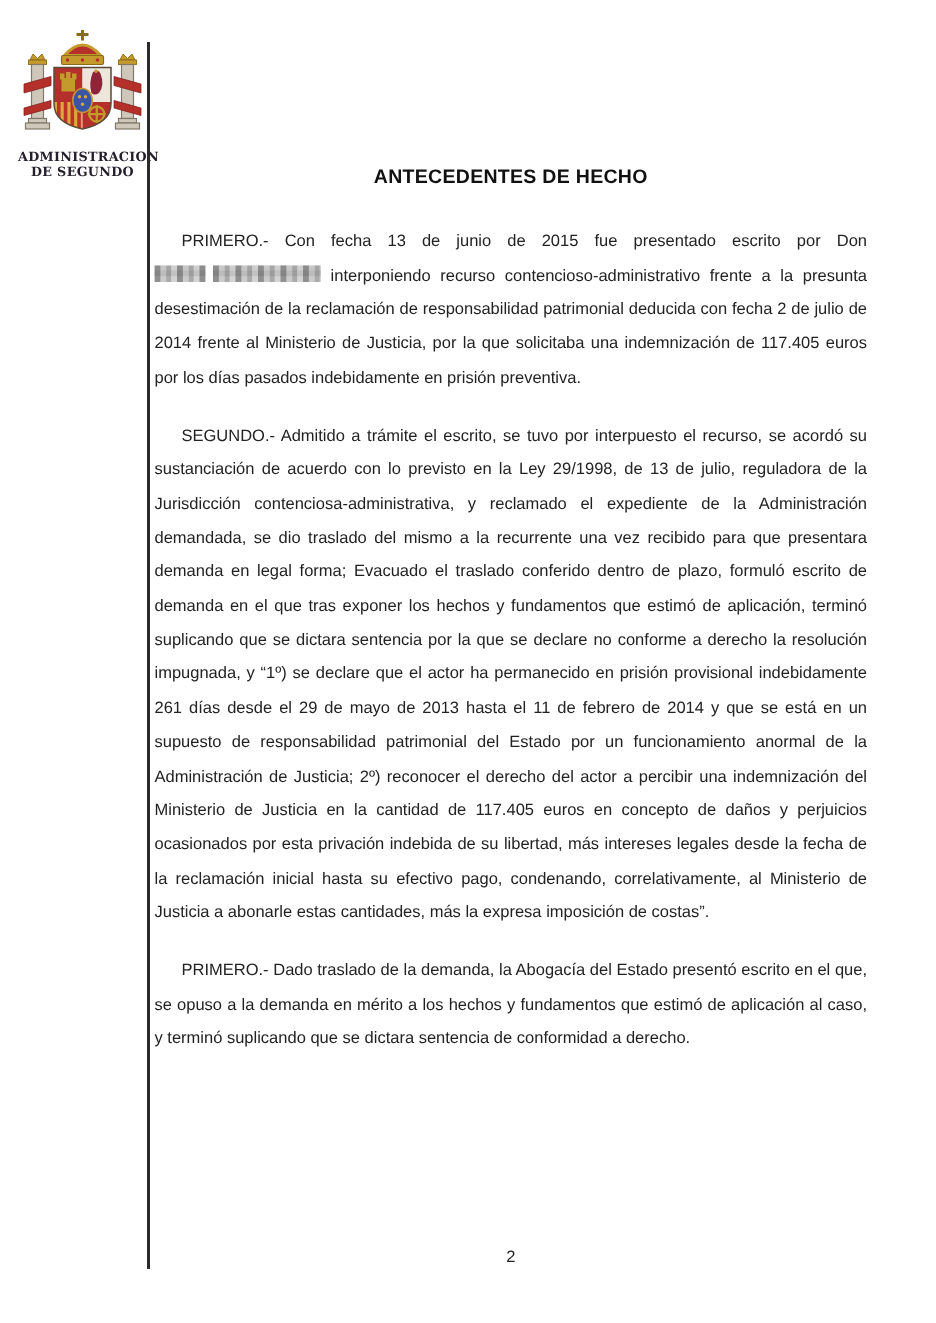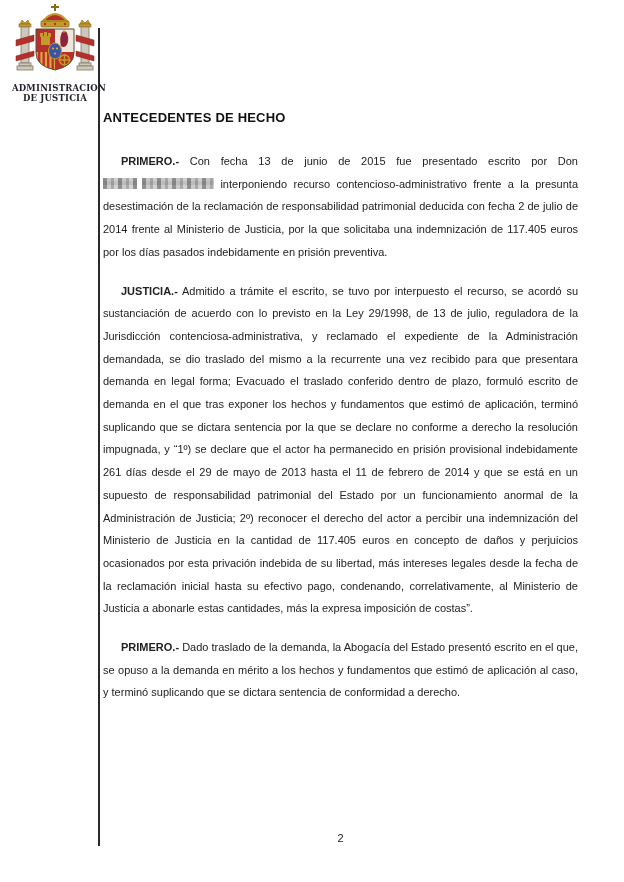--- a/index.html
+++ b/index.html
@@ -6,21 +6,21 @@
   html,body { width:624px; height:882px; }
   body {
     position:relative;
     width:624px; height:882px;
     background:#ffffff;
     font-family:"Liberation Sans", sans-serif;
     color:#1d1d1d;
     overflow:hidden;
   }
   .emblem {
-    position:absolute; left:12px; top:4px; width:86px;
+    position:absolute; left:12px; top:20px; width:86px;
     text-align:center;
   }
   .emblem-caption {
     margin-top:2px;
     font-family:"DejaVu Serif", serif;
     font-weight:bold;
     font-size:8.5px;
     line-height:9.5px;
     letter-spacing:.2px;
     color:#241f2b;
@@ -28,36 +28,36 @@
   .vline {
     position:absolute; left:98px; top:28px;
     width:2px; height:818px;
     background:#2a2a2a;
   }
   .content {
     position:absolute; left:103px; top:0; width:475px;
   }
   .doc-title {
     margin:110px 0 0 0;
-    text-align:left;
+    text-align:center;
     font-weight:bold;
     font-size:13px;
     letter-spacing:.2px;
     color:#111;
   }
   .para {
     margin:16px 0 0 0;
     text-align:justify;
     text-indent:18px;
     font-size:11px;
     line-height:22.7px;
     color:#222;
   }
   .para.first { margin-top:25px; }
-  .para .lead { font-weight:bold; }
+  .para .lead { font-weight:normal; }
   .redacted { white-space:nowrap; }
   .redact-block {
     display:inline-block;
     height:11px;
     vertical-align:-1px;
     background-image:
       linear-gradient(90deg, rgba(110,110,110,.65) 0 4px, rgba(200,200,200,.55) 4px 8px, rgba(145,145,145,.6) 8px 11px, rgba(215,215,215,.5) 11px 15px),
       linear-gradient(0deg, #cfcfcf 0 4px, #adadad 4px 8px, #c6c6c6 8px 11px);
     background-size:15px 11px, 11px 11px;
   }
@@ -135,38 +135,38 @@
       <path d="M24,25 h38 v24 q0,13 -19,17 q-19,-4 -19,-17 z" fill="none" stroke="#5a4a3a" stroke-width="1"></path>
 
       <ellipse cx="43" cy="47" rx="6.5" ry="8" fill="#3b55a5" stroke="#c49a2c" stroke-width="1"></ellipse>
       <circle cx="41" cy="44.5" r="1.1" fill="#d9a93c"></circle>
       <circle cx="45" cy="44.5" r="1.1" fill="#d9a93c"></circle>
       <circle cx="43" cy="49.5" r="1.1" fill="#d9a93c"></circle>
     </g>
   </svg>
   <div class="emblem-caption">
     <div>ADMINISTRACION</div>
-    <div>DE JUSTICIA</div>
+    <div>DE SEGUNDO</div>
   </div>
 </div>
 
 <div class="vline"></div>
 
 <div class="content">
   <h1 class="doc-title">ANTECEDENTES DE HECHO</h1>
 
   <p class="para first">
     <span class="lead">PRIMERO.-</span>
     <span>Con fecha 13 de junio de 2015 fue presentado escrito por Don</span>
     <span class="redacted"><span class="redact-block w1"></span><span class="redact-block w2"></span></span>
     <span>interponiendo recurso contencioso-administrativo frente a la presunta desestimación de la reclamación de responsabilidad patrimonial deducida con fecha 2 de julio de 2014 frente al Ministerio de Justicia, por la que solicitaba una indemnización de 117.405 euros por los días pasados indebidamente en prisión preventiva.</span>
   </p>
 
   <p class="para">
-    <span class="lead">JUSTICIA.-</span>
+    <span class="lead">SEGUNDO.-</span>
     <span>Admitido a trámite el escrito, se tuvo por interpuesto el recurso, se acordó su sustanciación de acuerdo con lo previsto en la Ley 29/1998, de 13 de julio, reguladora de la Jurisdicción contenciosa-administrativa, y reclamado el expediente de la Administración demandada, se dio traslado del mismo a la recurrente una vez recibido para que presentara demanda en legal forma; Evacuado el traslado conferido dentro de plazo, formuló escrito de demanda en el que tras exponer los hechos y fundamentos que estimó de aplicación, terminó suplicando que se dictara sentencia por la que se declare no conforme a derecho la resolución impugnada, y “1º) se declare que el actor ha permanecido en prisión provisional indebidamente 261 días desde el 29 de mayo de 2013 hasta el 11 de febrero de 2014 y que se está en un supuesto de responsabilidad patrimonial del Estado por un funcionamiento anormal de la Administración de Justicia; 2º) reconocer el derecho del actor a percibir una indemnización del Ministerio de Justicia en la cantidad de 117.405 euros en concepto de daños y perjuicios ocasionados por esta privación indebida de su libertad, más intereses legales desde la fecha de la reclamación inicial hasta su efectivo pago, condenando, correlativamente, al Ministerio de Justicia a abonarle estas cantidades, más la expresa imposición de costas”.</span>
   </p>
 
   <p class="para">
     <span class="lead">PRIMERO.-</span>
     <span>Dado traslado de la demanda, la Abogacía del Estado presentó escrito en el que, se opuso a la demanda en mérito a los hechos y fundamentos que estimó de aplicación al caso, y terminó suplicando que se dictara sentencia de conformidad a derecho.</span>
   </p>
 </div>
 
 <div class="page-number">2</div>

